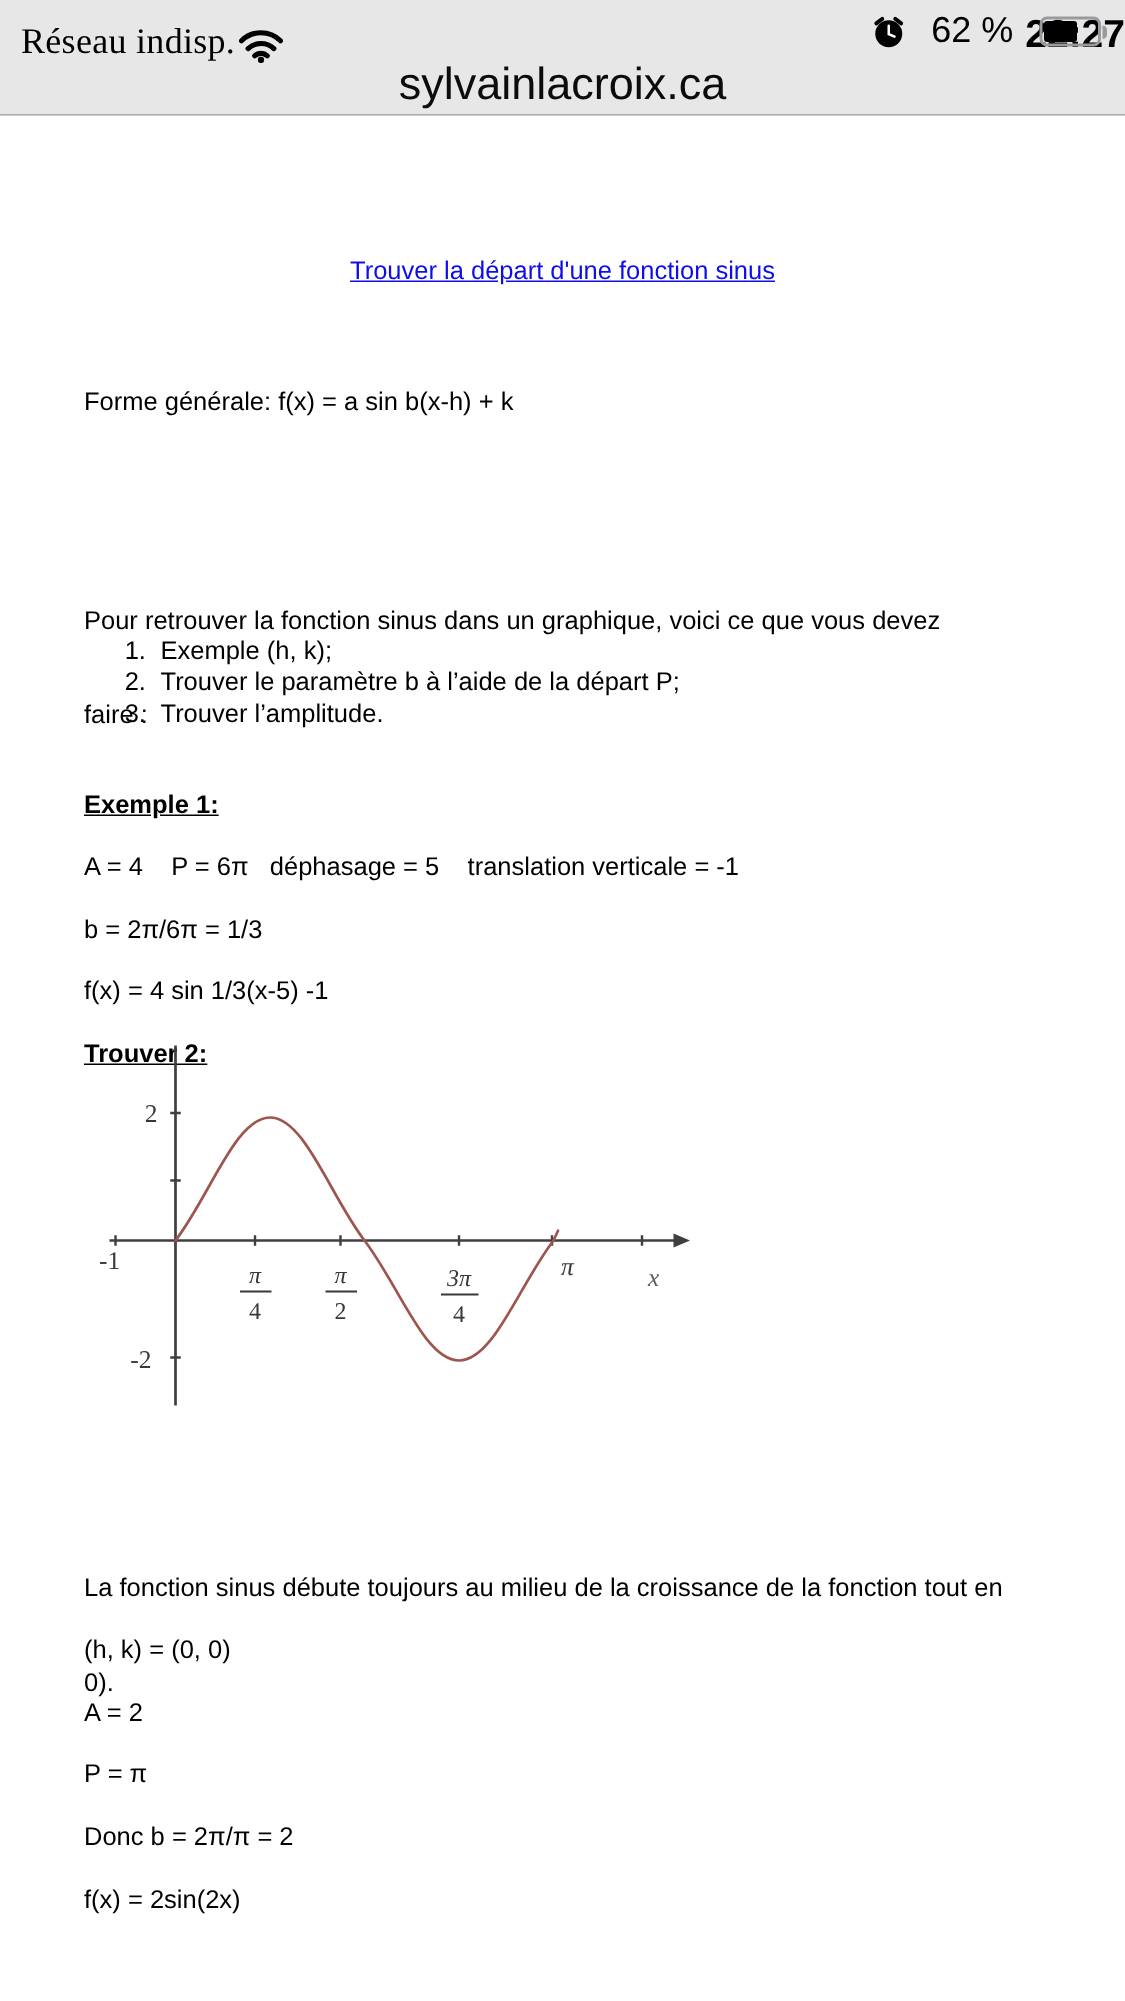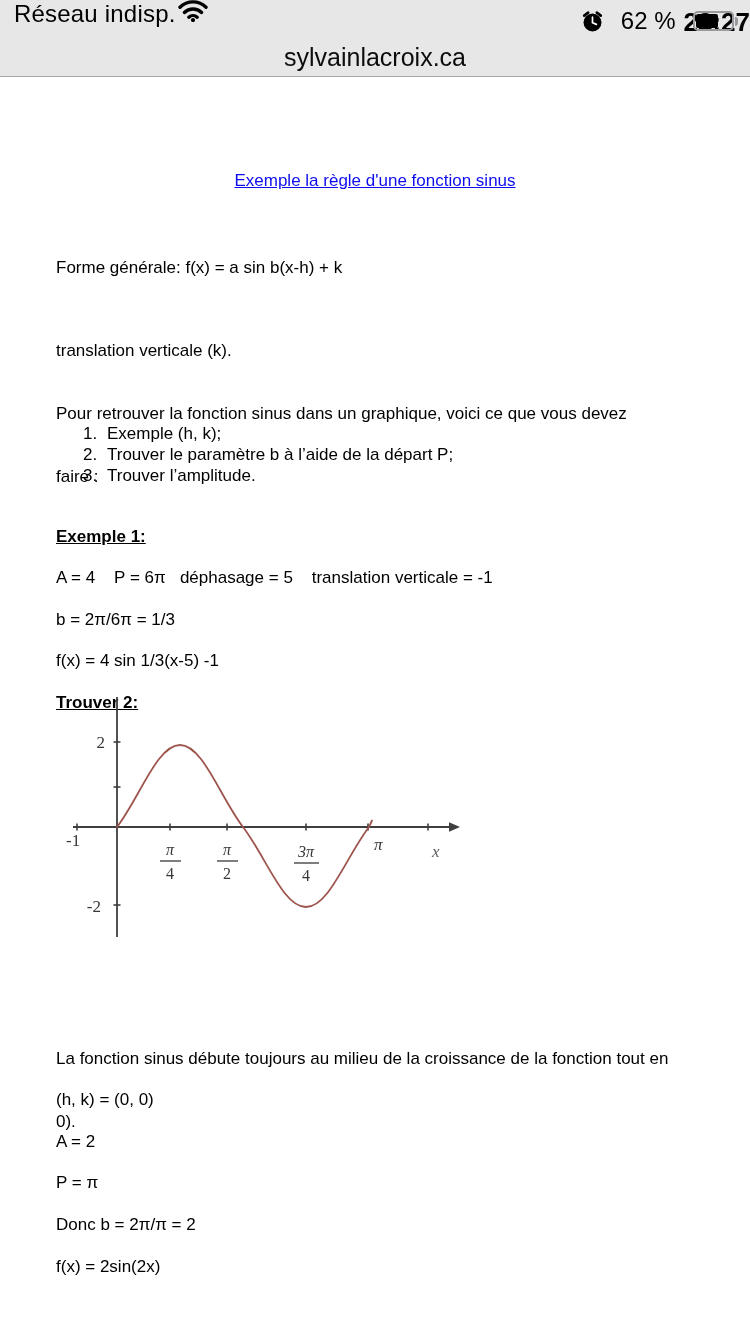--- a/index.html
+++ b/index.html
@@ -3,31 +3,31 @@
 <meta charset="utf-8">
 <style>
   html,body{margin:0;padding:0;background:#fff;}
   .screen{position:relative;width:750px;height:1334px;background:#ffffff;overflow:hidden;
           font-family:"Liberation Sans","DejaVu Sans",sans-serif;color:#000;}
 
   
   .header{position:absolute;top:0;left:0;right:0;height:77px;background:#e8e7e8;
           border-bottom:1px solid #a9a9a9;box-sizing:border-box;}
   .status-row{position:relative;height:40px;}
-  .status-left{position:absolute;left:14px;top:0;height:42px;display:flex;align-items:flex-start;gap:2px;}
+  .status-left{position:absolute;left:14px;top:0;height:42px;display:flex;align-items:flex-end;gap:2px;font-family:Liberation Serif, serif;}
   .carrier{font-size:24px;letter-spacing:.2px;}
   .status-time{position:absolute;left:0;right:0;top:0;height:42px;line-height:44px;
                text-align:right;font-size:26px;font-weight:600;}
   .status-right{position:absolute;right:12px;top:0;height:42px;display:flex;align-items:center;gap:17px;}
   .pct{font-size:24px;}
   .battery-wrap{display:flex;align-items:center;}
   .battery{position:relative;width:41px;height:20px;border:2px solid #99999e;border-radius:5px;box-sizing:border-box;}
   .battery-fill{position:absolute;left:1px;top:1px;bottom:1px;width:22px;background:#000;border-radius:2px;}
   .battery-cap{width:3px;height:9px;background:#99999e;border-radius:0 3px 3px 0;margin-left:1.5px;}
-  .url-row{position:absolute;top:41px;left:0;right:0;text-align:center;font-size:25px;line-height:32px;color:#0c0c0c;}
+  .url-row{position:absolute;top:41px;left:0;right:0;text-align:center;font-size:30px;line-height:32px;color:#0c0c0c;}
 
   
   .blk{position:absolute;left:56px;font-size:17px;line-height:21px;white-space:pre;margin-top:45px;}
   .title-wrap{position:absolute;left:0;top:170px;width:750px;text-align:center;font-size:17px;line-height:21px;}
   a.pagelink{color:#0d0def;text-decoration:underline;}
   .heading{font-weight:bold;text-decoration:underline;}
   ol.steps{margin:0;padding:0 0 0 46px;font-size:17px;line-height:21px;}
   ol.steps li{padding-left:5px;}
 
   
@@ -71,27 +71,26 @@
       </div>
     </div>
     <div class="url-row">
       <span>sylvainlacroix.ca</span>
     </div>
   </header>
 
   <main>
 
     <div class="title-wrap">
-      <a class="pagelink" href="#">Exemple la règle d'une fonction sinus</a>
+      <a class="pagelink" href="#">Trouver la départ d'une fonction sinus</a>
     </div>
 
     <div class="blk" style="top:212px">Forme générale: f(x) = a sin b(x-h) + k</div>
 
     <div class="blk" style="top:253px">
-      <div>translation verticale (k).</div>
     </div>
 
     <div class="blk" style="top:316px">
       <div>Pour retrouver la fonction sinus dans un graphique, voici ce que vous devez</div>
       <div>faire :</div>
     </div>
 
     <div class="blk" style="top:378px;white-space:normal">
       <ol class="steps">
         <li>Exemple (h, k);</li>

